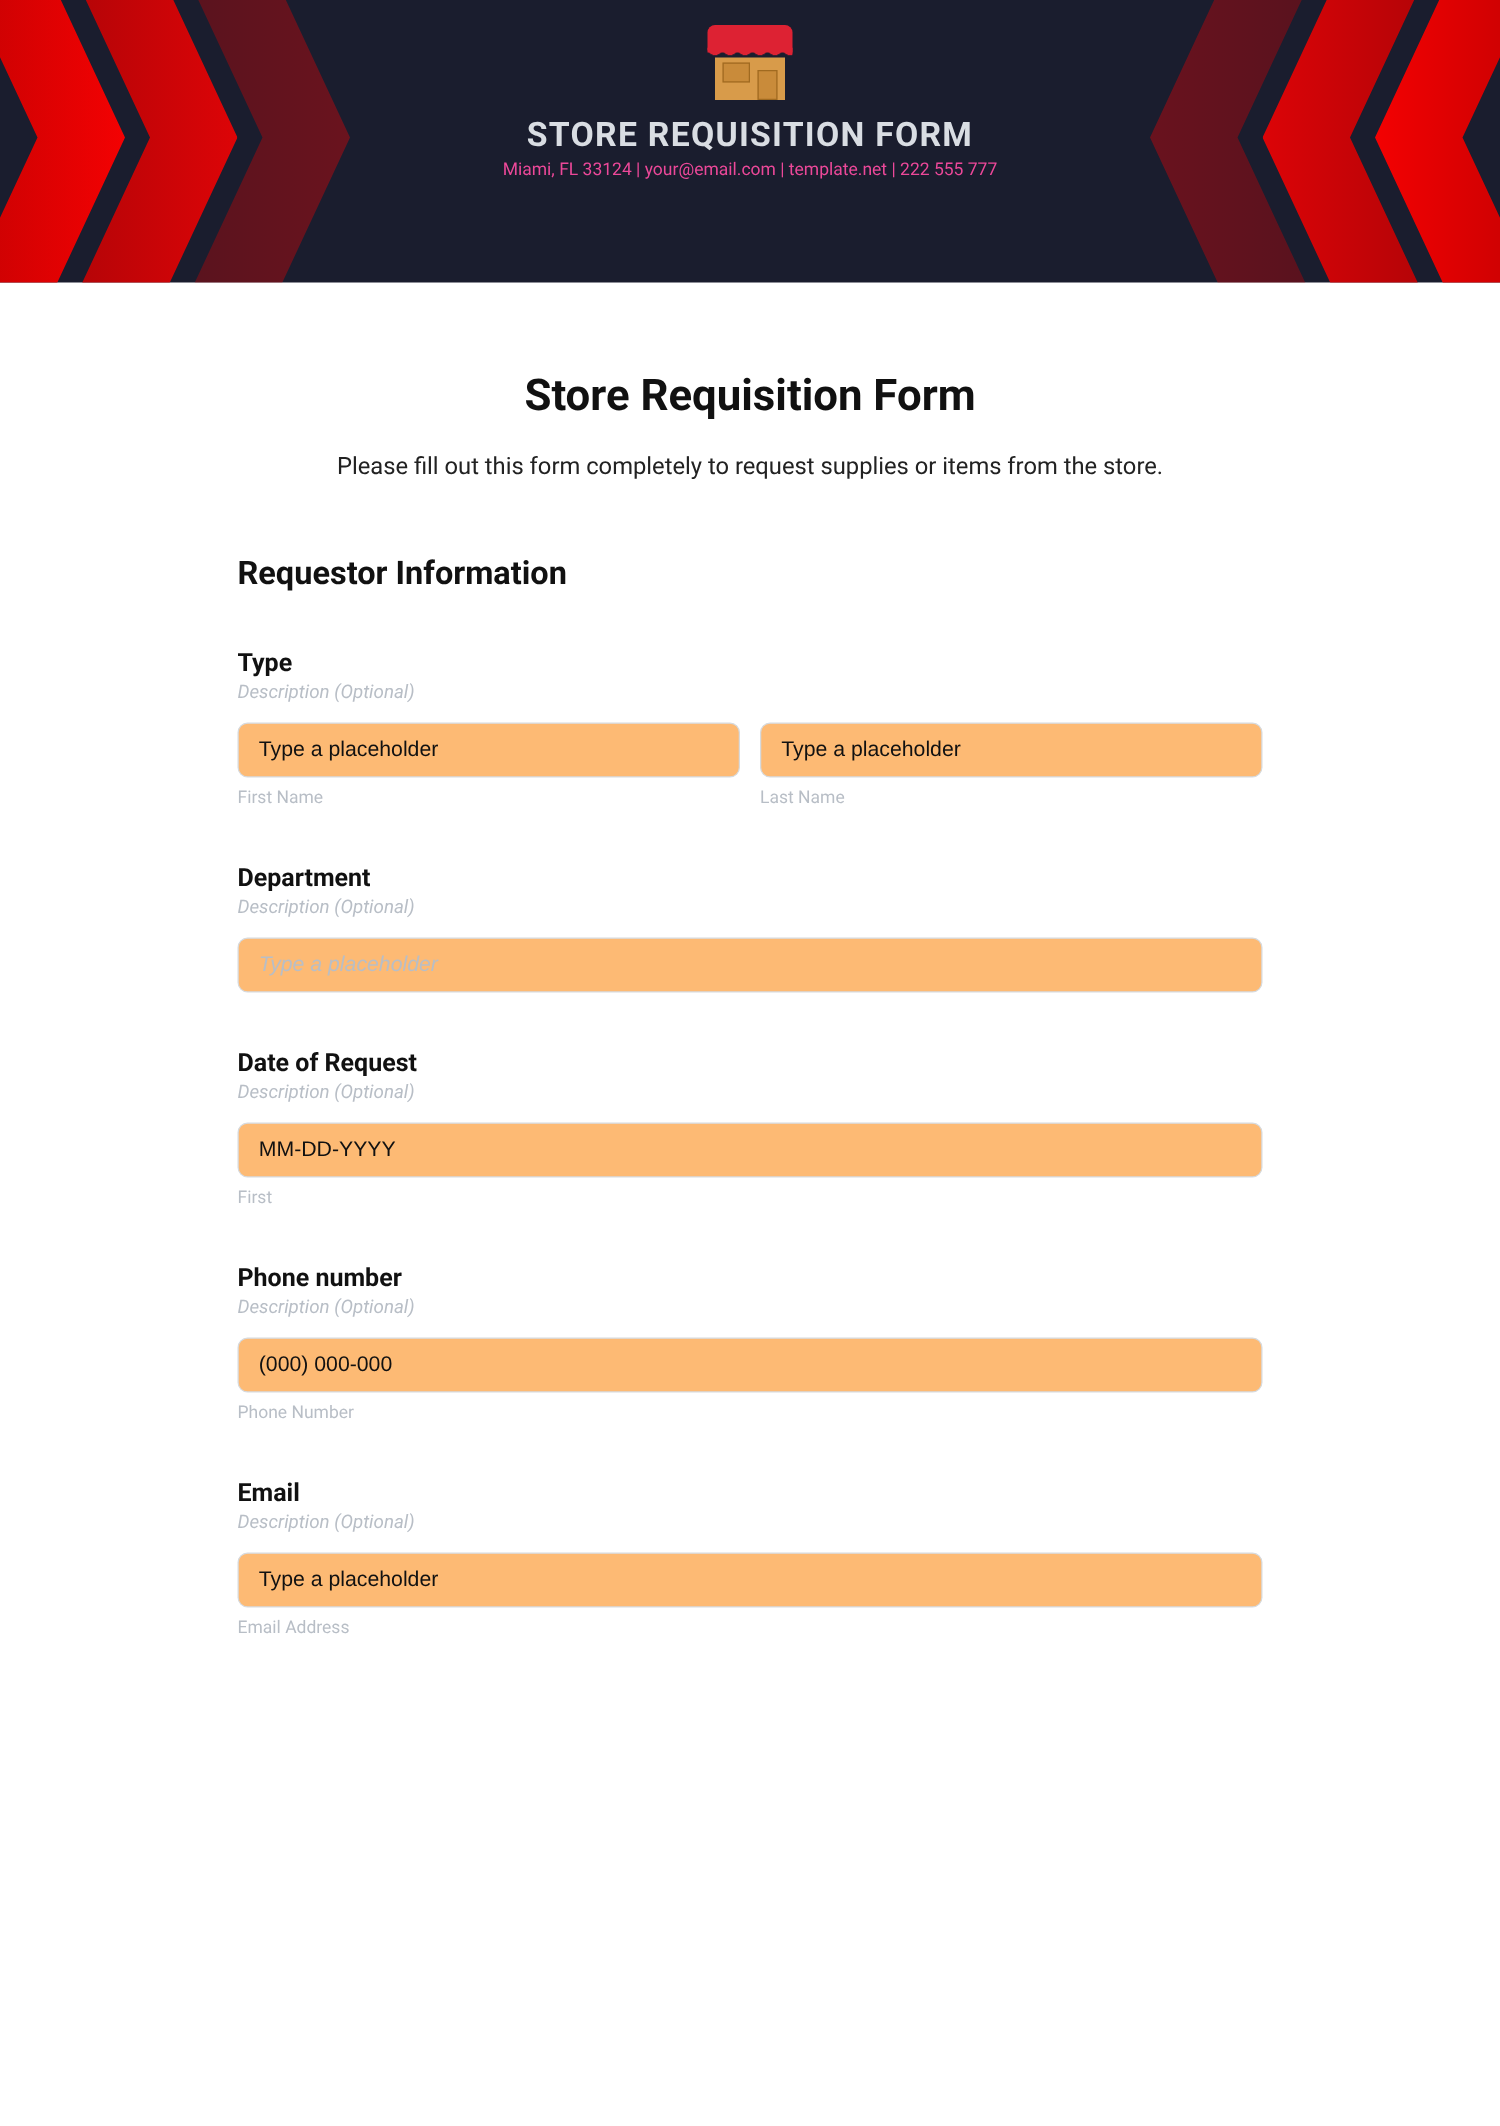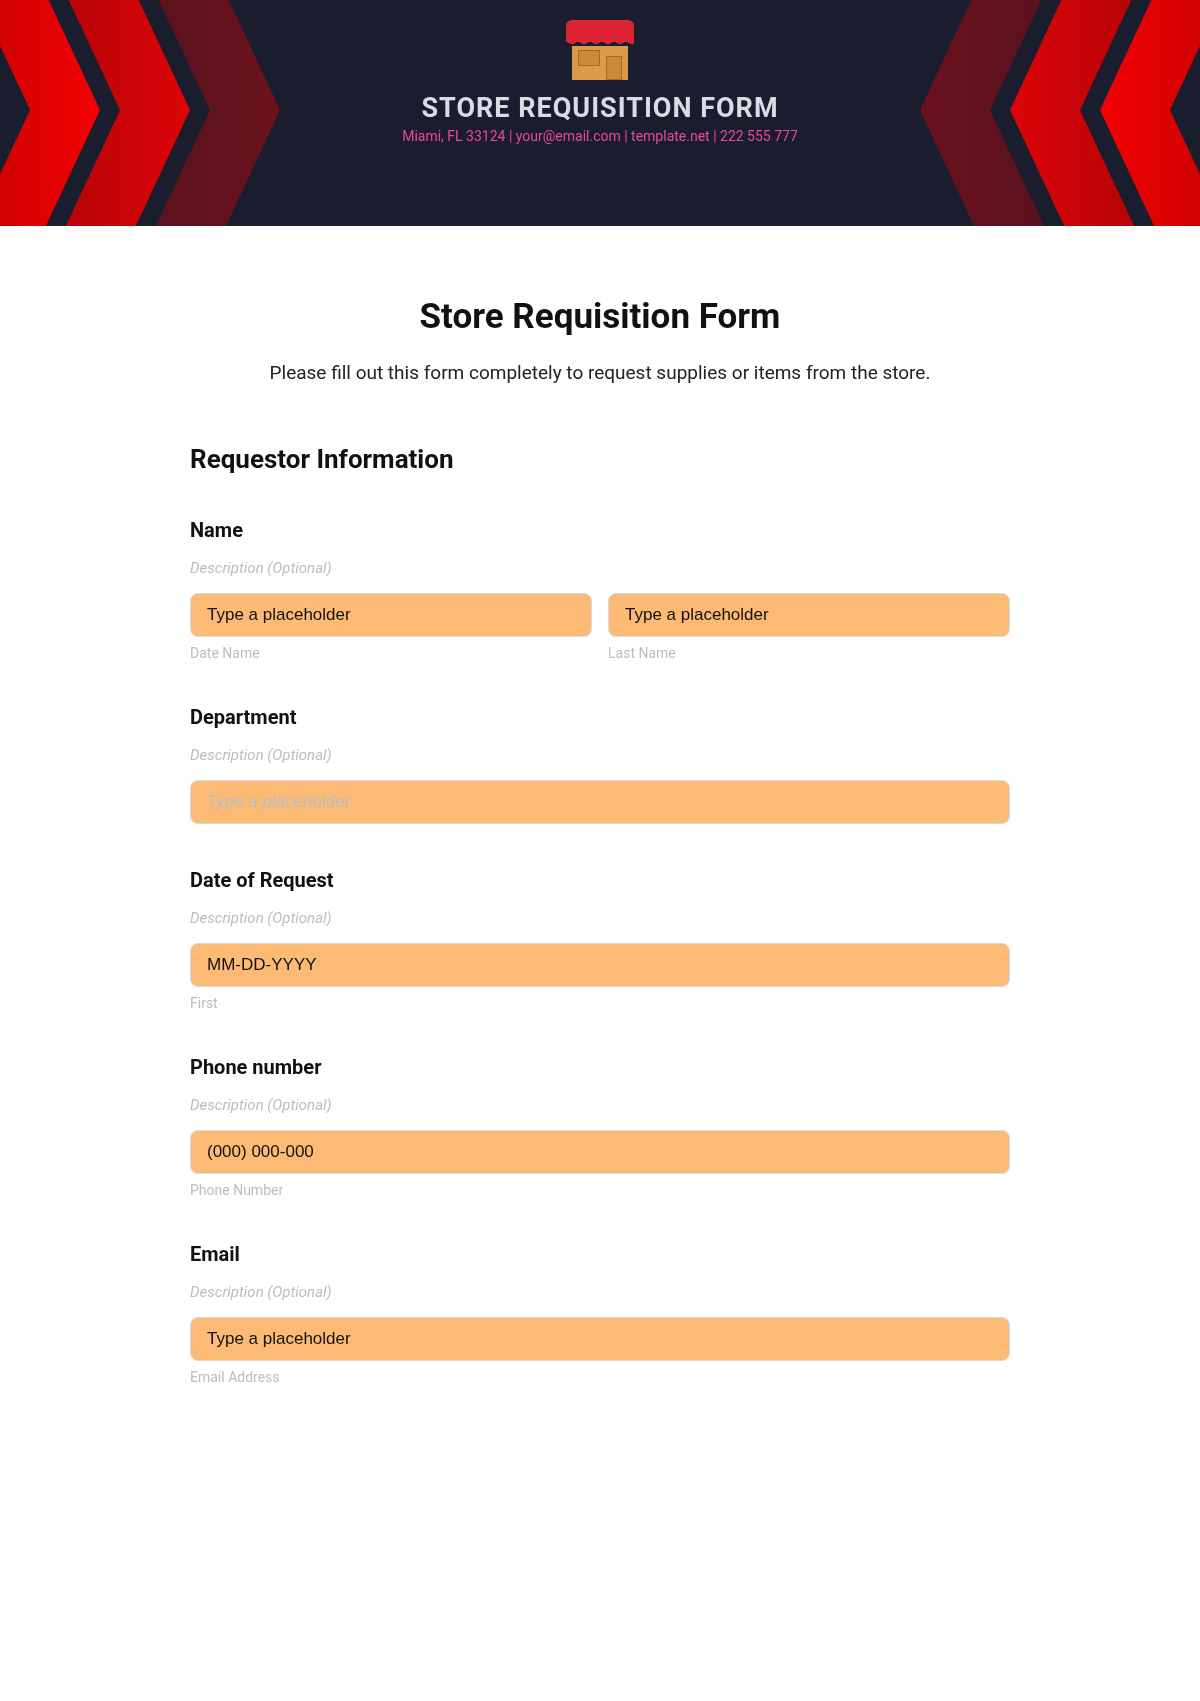--- a/index.html
+++ b/index.html
@@ -20,21 +20,21 @@
 .store-door { position: absolute; right: 6px; bottom: 0; width: 16px; height: 24px; background: #c98b3a; border: 1px solid #a06a20; }
 .store-window { position: absolute; left: 6px; top: 4px; width: 22px; height: 16px; background: #c98b3a; border: 1px solid #a06a20; }
 .banner-title { color: #d9dde3; font-size: 27px; font-weight: 700; letter-spacing: 1px; margin-top: 8px; }
 .banner-sub { color: #ec4899; font-size: 14px; margin-top: 4px; }
 .content { width: 820px; margin: 70px auto 0; }
 .page-title { font-size: 35px; font-weight: 700; text-align: center; color: #111; }
 .intro { font-size: 19px; text-align: center; margin-top: 24px; color: #222; }
 .section-title { font-size: 26px; font-weight: 700; margin-top: 60px; color: #111; }
 .field { margin-top: 44px; }
 .field-label { font-size: 20px; font-weight: 700; color: #111; }
-.field-desc { font-size: 15px; font-style: italic; color: #b8bec6; margin-top: 17px; }
+.field-desc { font-size: 15px; font-style: italic; color: #b8bec6; margin-top: 2px; }
 .row { display: flex; gap: 16px; margin-top: 16px; }
 .col { flex: 1; }
 .input { width: 100%; height: 44px; border: 1px solid #d6dade; border-radius: 8px; padding: 0 16px; font-size: 17px; color: #111; background: #fdba74; }
 .input::placeholder { color: #b8bec6; font-style: italic; }
 .input.filled-look { color: #111; }
 .sublabel { font-size: 14px; color: #b8bec6; margin-top: 8px; }
 </style>
 </head>
 <body>
 
@@ -63,26 +63,26 @@
   </div>
 </div>
 
 <div class="content">
   <h1 class="page-title">Store Requisition Form</h1>
   <p class="intro">Please fill out this form completely to request supplies or items from the store.</p>
 
   <h2 class="section-title">Requestor Information</h2>
 
   <div class="field">
-    <div class="field-label">Name</div>
+    <div class="field-label">Type</div>
     <div class="field-desc">Description (Optional)</div>
     <div class="row">
       <div class="col">
         <input class="input filled-look" type="text" value="Type a placeholder" style="">
-        <div class="sublabel">Date Name</div>
+        <div class="sublabel">First Name</div>
       </div>
       <div class="col">
         <input class="input filled-look" type="text" value="Type a placeholder" style="">
         <div class="sublabel">Last Name</div>
       </div>
     </div>
   </div>
 
   <div class="field">
     <div class="field-label">Department</div>

